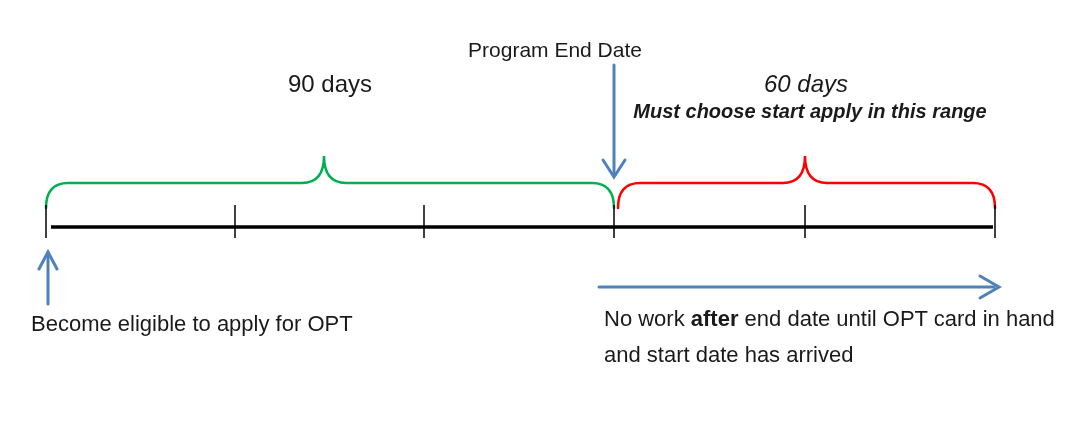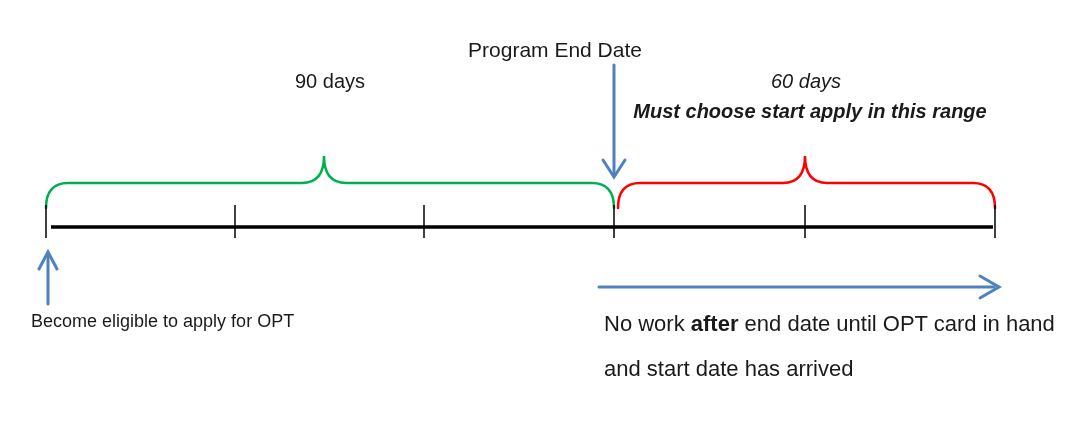--- a/index.html
+++ b/index.html
@@ -29,43 +29,43 @@
   .lbl.centered {
     transform: translateX(-50%);
     text-align: center;
   }
   .program-end-label {
     left: 555px;
     top: 38px;
     font-size: 21px;
   }
   .days-label {
-    font-size: 20px;
+    font-size: 24px;
   }
   .label-90 { left: 330px; top: 70px; }
   .label-60 { left: 806px; top: 70px; font-style: italic; }
   .range-note {
     left: 810px;
     top: 100px;
     font-size: 20px;
     font-style: italic;
     font-weight: bold;
   }
   .become-eligible {
     left: 31px;
     top: 311px;
-    font-size: 18px;
+    font-size: 22px;
   }
   .no-work {
     position: absolute;
     left: 604px;
     top: 301px;
     width: 452px;
     font-size: 22px;
-    line-height: 45px;
+    line-height: 36px;
     color: #1a1a1a;
     white-space: normal;
   }
   .no-work b { font-weight: bold; }
 </style>
 </head>
 <body>
 
 <div class="canvas">
 

